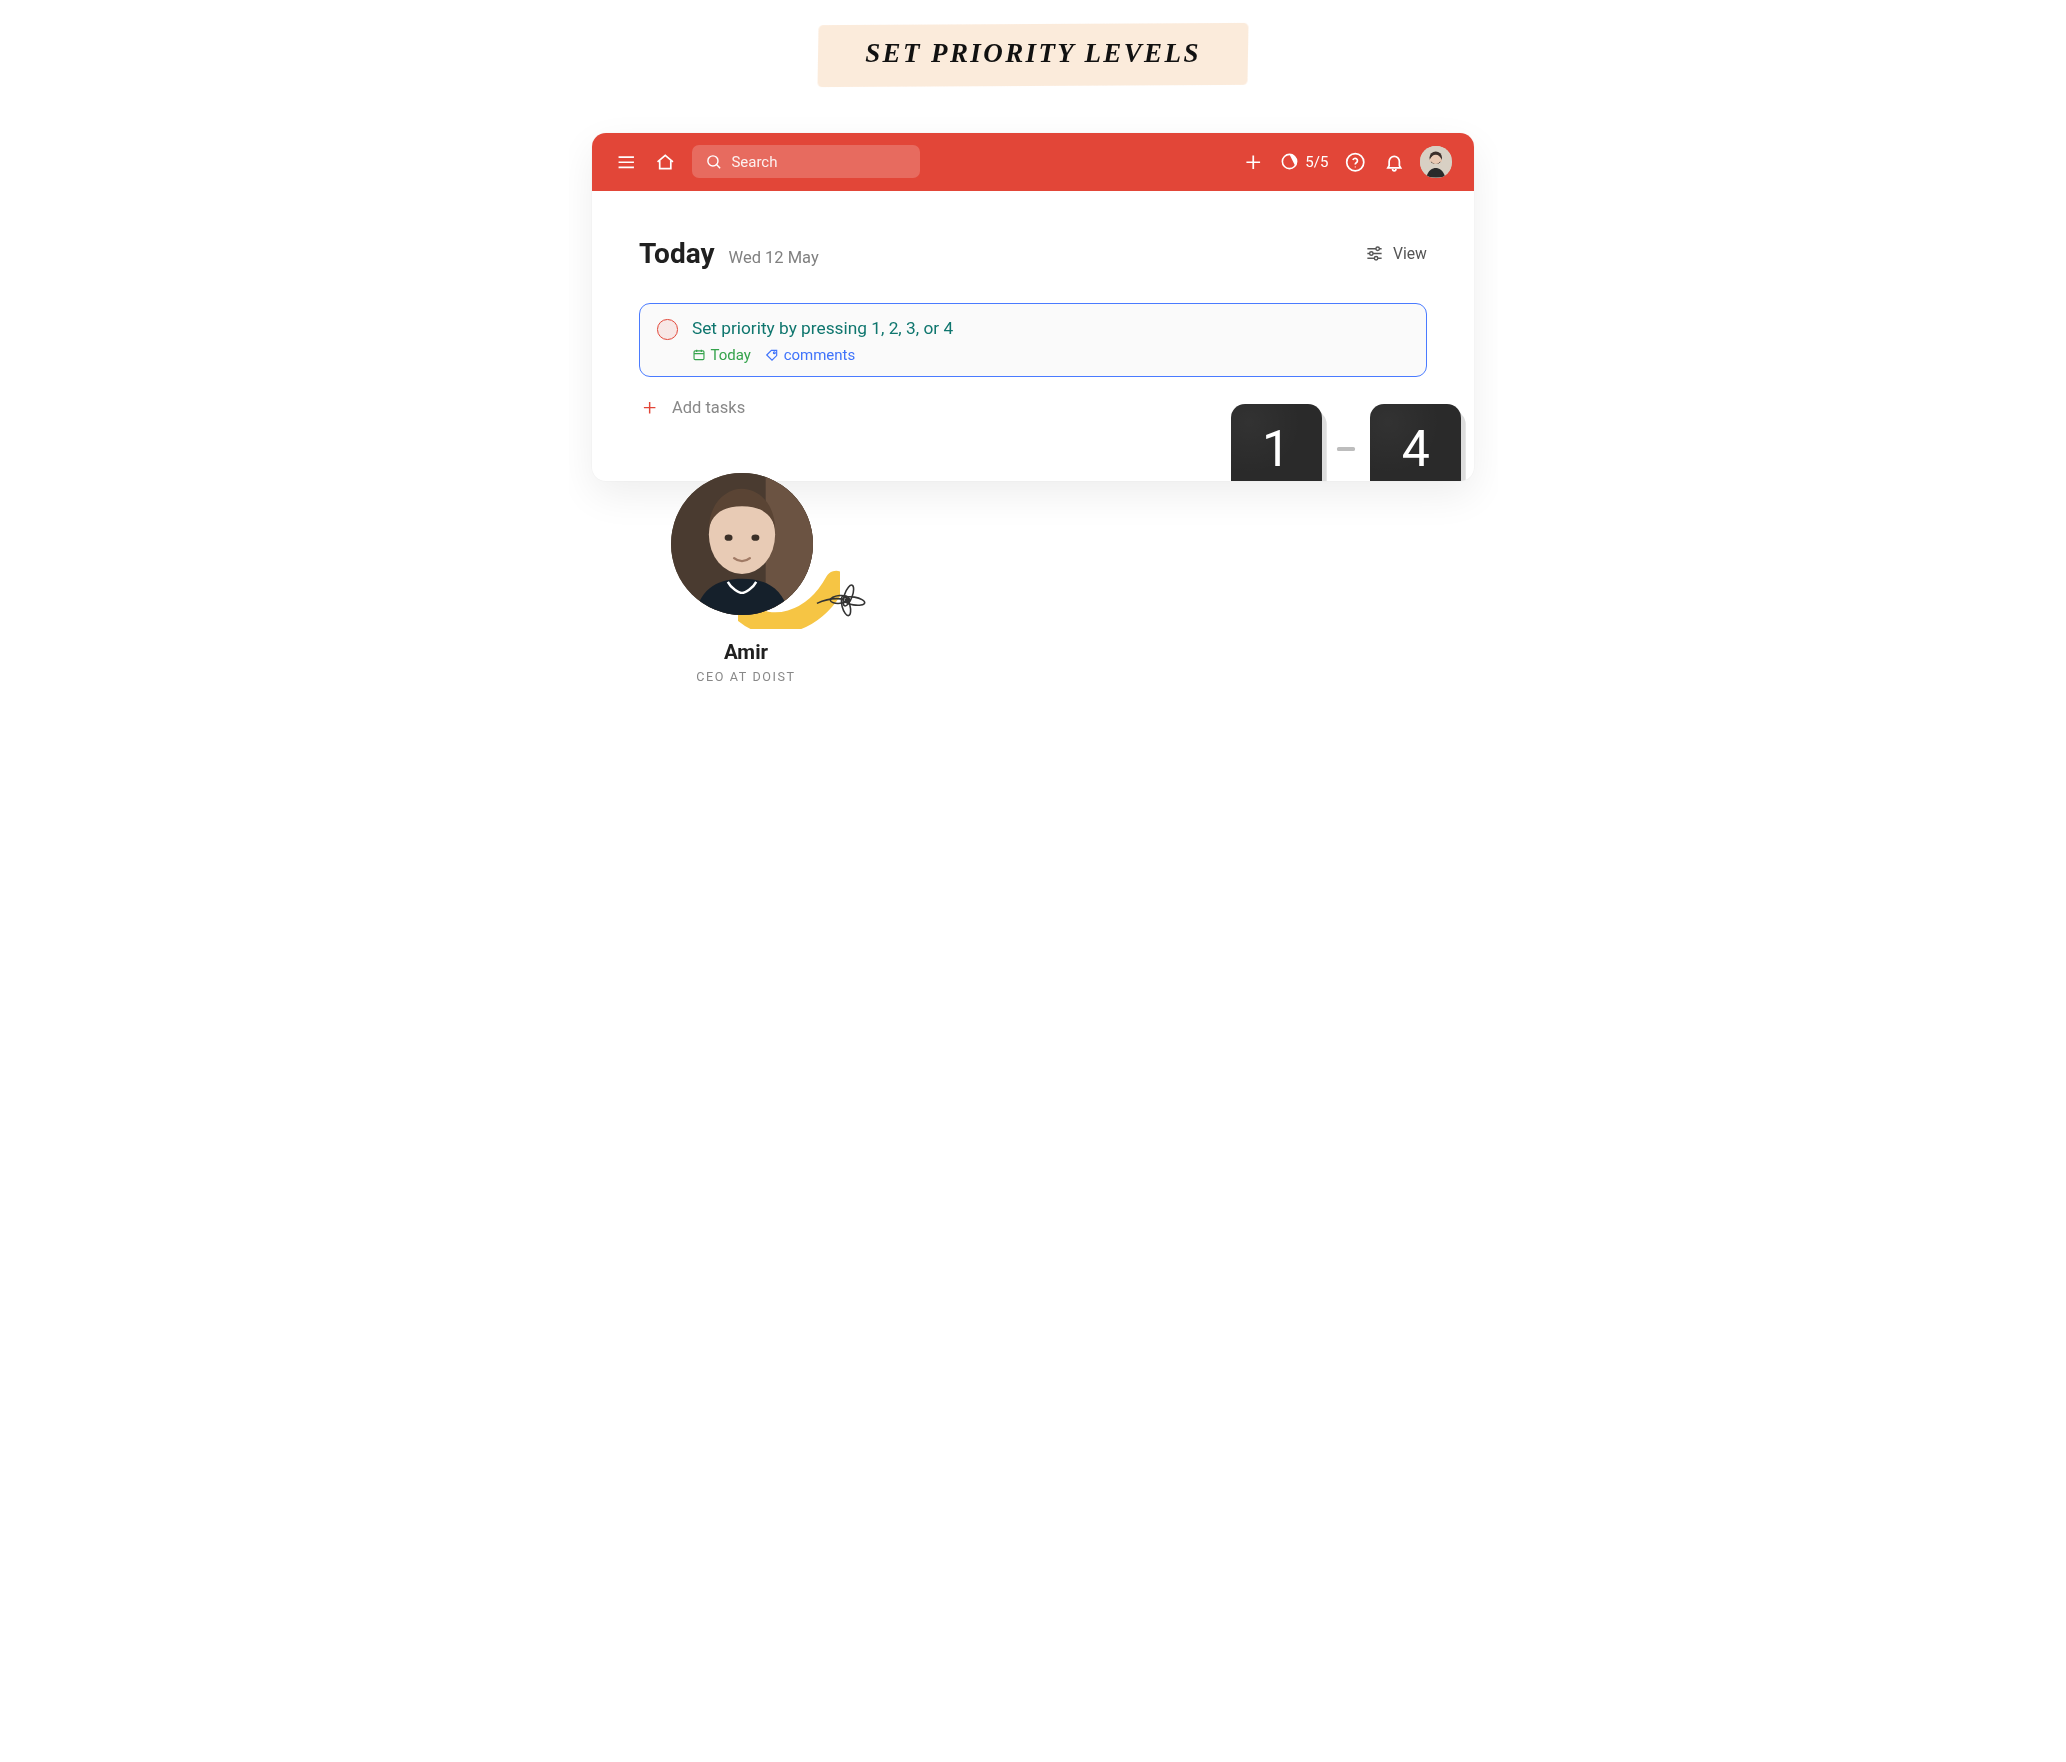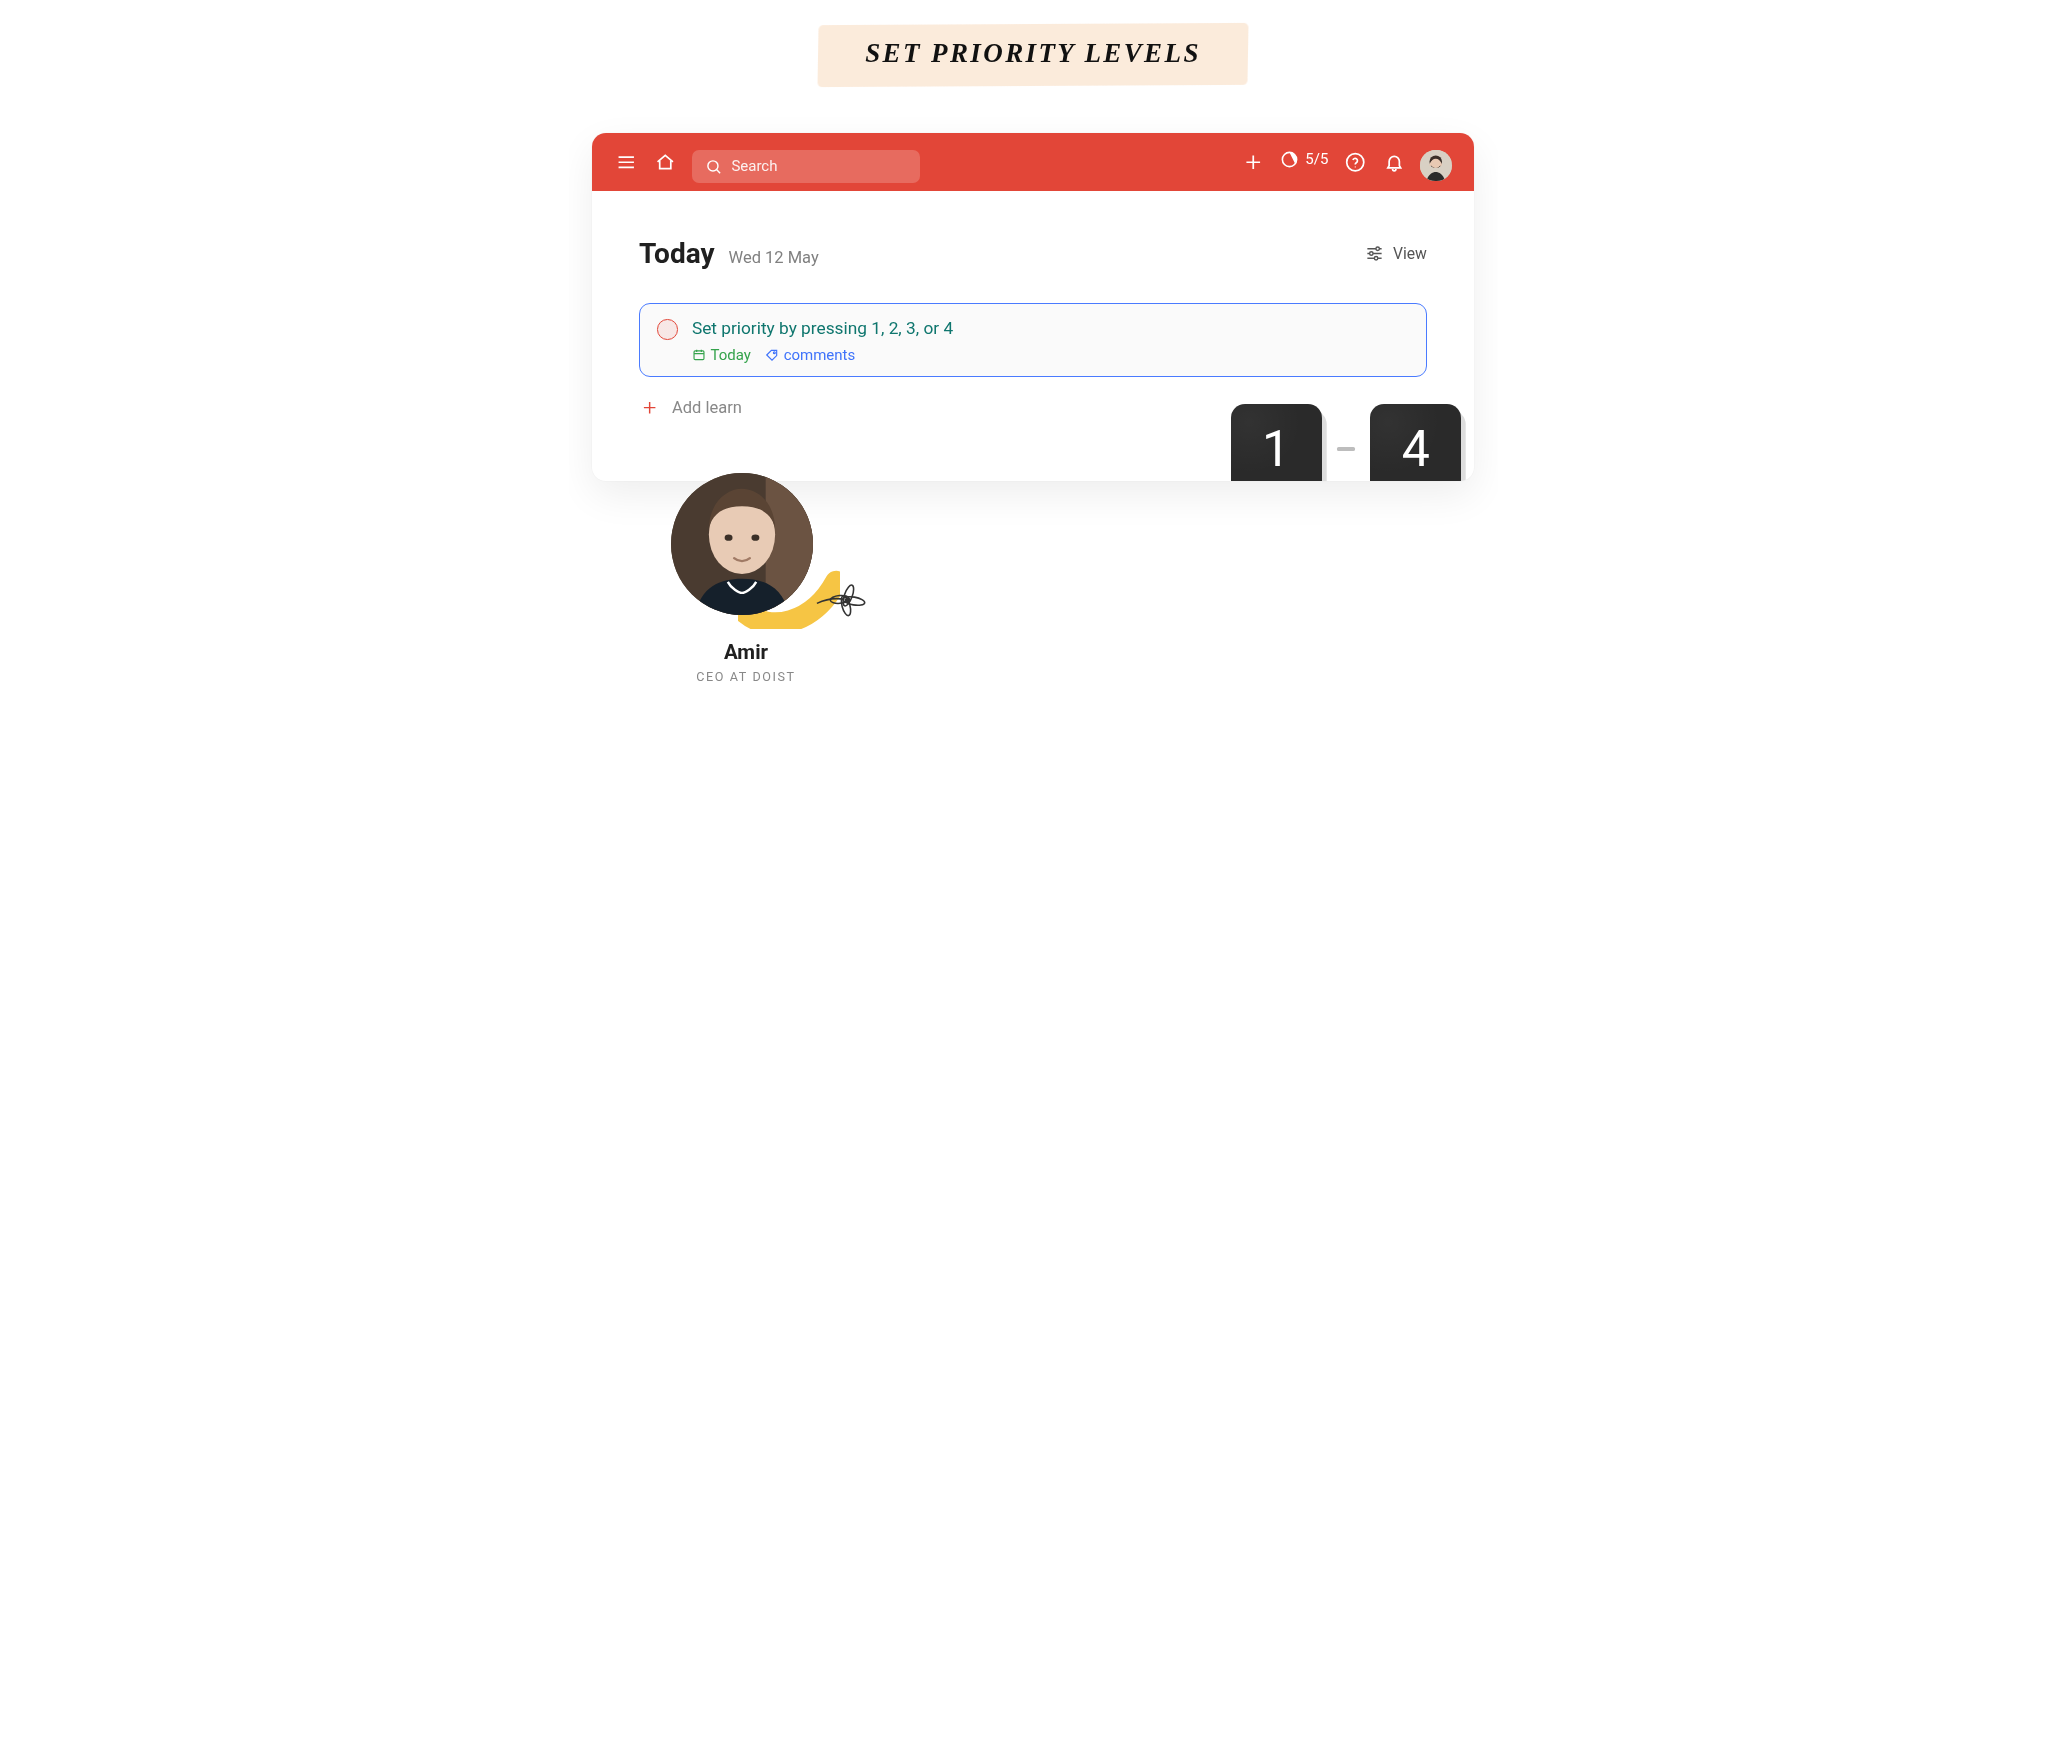--- a/index.html
+++ b/index.html
@@ -62,22 +62,22 @@
     box-shadow:0 14px 39px rgba(0,0,0,.07), 0 0 0 0.8px rgba(0,0,0,.02);
     overflow:hidden;
     background:#fff;
     position:relative;
   }
 
   .topbar{
     background:var(--red);
     height:58px;
     display:flex;
-    align-items:flex-start;
-    padding:17px 22px;
+    align-items:center;
+    padding:0 22px;
     gap:14px;
   }
   .icon-btn{
     width:25px;height:25px;
     display:inline-flex;
     align-items:center;justify-content:center;
     color:#fff;
     cursor:pointer;
   }
   .icon-btn svg{stroke:#fff;fill:none;stroke-width:2;}
@@ -385,21 +385,21 @@
           </span>
         </div>
       </div>
     </div>
 
     <div class="add-task">
       <svg width="17.3" height="17.3" viewBox="0 0 24 24">
           <line x1="12" y1="4" x2="12" y2="20"></line>
           <line x1="4" y1="12" x2="20" y2="12"></line>
         </svg>
-      <span>Add learn</span>
+      <span>Add tasks</span>
     </div>
   </div>
 
   <div class="key-range">
     <div class="key">1</div>
     <div class="key-sep"></div>
     <div class="key">4</div>
   </div>
 </div>
 

